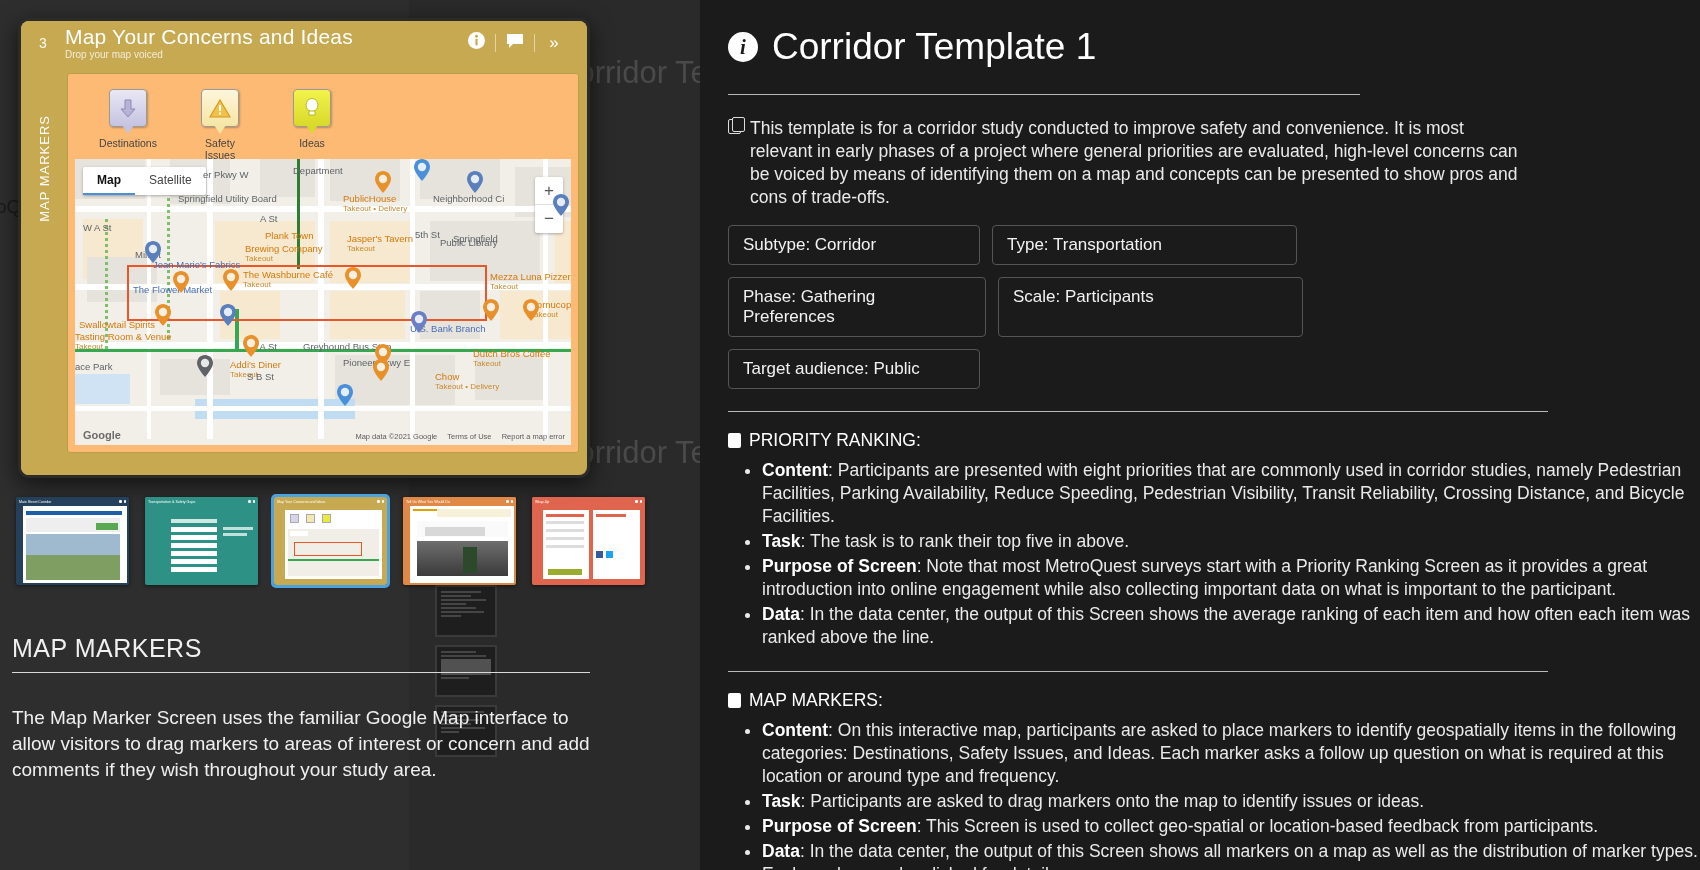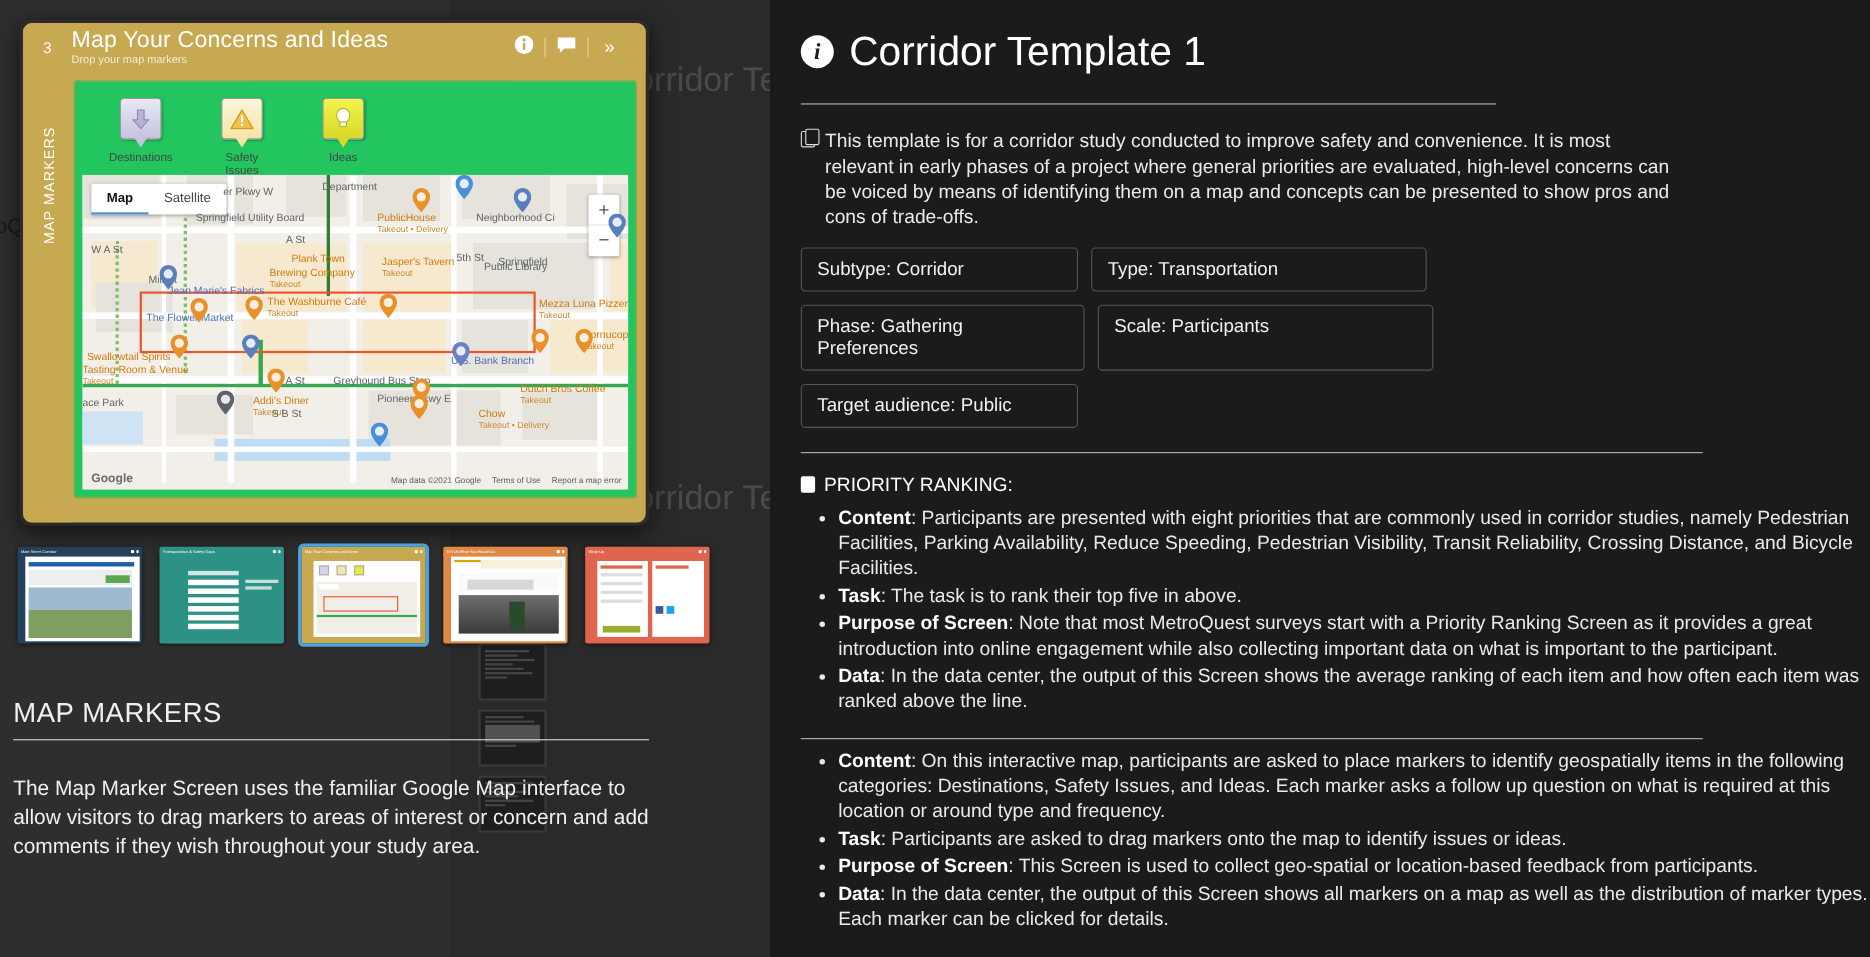--- a/index.html
+++ b/index.html
@@ -38,21 +38,21 @@
   .pv-step{width:44px; text-align:center; color:#fff; font-size:14px; opacity:.95;}
   .pv-titles{flex:1; line-height:1;}
   .pv-title{font-size:21px; color:#fff; letter-spacing:.2px;}
   .pv-sub{font-size:10px; color:#f2ecd8; margin-top:3px;}
   .pv-actions{display:flex; align-items:center; gap:0; padding-right:14px;}
   .pv-actions .ic{width:38px; text-align:center; color:#fff; font-size:17px;}
   .pv-actions .sep{width:1px; height:18px; background:rgba(255,255,255,.5);}
   .pv-body{position:absolute; left:0; top:44px; right:0; bottom:0; display:flex;}
   .pv-rail{width:46px; background:#c6a951; display:flex; align-items:flex-start; justify-content:center; padding-top:50px;}
   .pv-rail span{writing-mode:vertical-rl; transform:rotate(180deg); color:#fff; font-size:13px; letter-spacing:1px;}
-  .pv-card{flex:1; margin:8px 8px 22px 0; background:#22c55e; border-radius:3px; position:relative; overflow:hidden;
+  .pv-card{flex:1; margin:8px 8px 22px 0; background:#fdba74; border-radius:3px; position:relative; overflow:hidden;
     box-shadow:inset 0 0 0 1px #b89e49;}
   .marker-row{display:flex; gap:30px; padding:16px 0 8px 30px;}
   .marker{width:62px; text-align:center;}
   .mk-pin{width:38px; height:44px; margin:0 auto; position:relative;}
   .mk-box{width:38px;height:38px;border-radius:4px; border:1px solid #9a9a9a; box-shadow:1px 1px 2px rgba(0,0,0,.25);
     display:flex;align-items:center;justify-content:center;}
   .mk-tip{position:absolute; left:13px; top:36px; width:0;height:0;border-left:6px solid transparent;
      border-right:6px solid transparent;border-top:9px solid #bdbdbd;}
   .mk-label{font-size:10.5px; color:#444; margin-top:4px;}
   .map-area{position:absolute; left:8px; right:8px; top:86px; bottom:8px; background:#eceae4; overflow:hidden;}
@@ -168,21 +168,21 @@
 
   <div class="left-doc"></div>
   <div class="left-sliver-txt">oQ</div>
 
   <div class="preview">
     <div class="pv-inner">
       <div class="pv-header">
         <div class="pv-step">3</div>
         <div class="pv-titles">
           <div class="pv-title">Map Your Concerns and Ideas</div>
-          <div class="pv-sub">Drop your map markers</div>
+          <div class="pv-sub">Drop your map voiced</div>
         </div>
         <div class="pv-actions">
           <div class="ic">
             <svg width="17" height="17" viewBox="0 0 16 16">
                 <circle cx="8" cy="8" r="8" fill="#fff"></circle>
                 <rect x="7" y="6.5" width="2" height="6" fill="#c6a951"></rect>
                 <circle cx="8" cy="4" r="1.3" fill="#c6a951"></circle>
               </svg>
           </div>
           <div class="sep"></div>
@@ -538,20 +538,24 @@
             </div>
             <ul>
               <li><b>Content</b><span>: Participants are presented with eight priorities that are commonly used in corridor studies, namely Pedestrian Facilities, Parking Availability, Reduce Speeding, Pedestrian Visibility, Transit Reliability, Crossing Distance, and Bicycle Facilities.</span></li>
               <li><b>Task</b><span>: The task is to rank their top five in above.</span></li>
               <li><b>Purpose of Screen</b><span>: Note that most MetroQuest surveys start with a Priority Ranking Screen as it provides a great introduction into online engagement while also collecting important data on what is important to the participant.</span></li>
               <li><b>Data</b><span>: In the data center, the output of this Screen shows the average ranking of each item and how often each item was ranked above the line.</span></li>
             </ul>
           </div>
           <div class="sec">
             <div class="sec-rule"></div>
+            <div class="sec-title" style="margin-top: 18px;">
+              <span class="sq"></span>
+              <span>MAP MARKERS:</span>
+            </div>
             <ul>
               <li><b>Content</b><span>: On this interactive map, participants are asked to place markers to identify geospatially items in the following categories: Destinations, Safety Issues, and Ideas. Each marker asks a follow up question on what is required at this location or around type and frequency.</span></li>
               <li><b>Task</b><span>: Participants are asked to drag markers onto the map to identify issues or ideas.</span></li>
               <li><b>Purpose of Screen</b><span>: This Screen is used to collect geo-spatial or location-based feedback from participants.</span></li>
               <li><b>Data</b><span>: In the data center, the output of this Screen shows all markers on a map as well as the distribution of marker types. Each marker can be clicked for details.</span></li>
             </ul>
           </div>
         </div>
     </div>
   </div>

